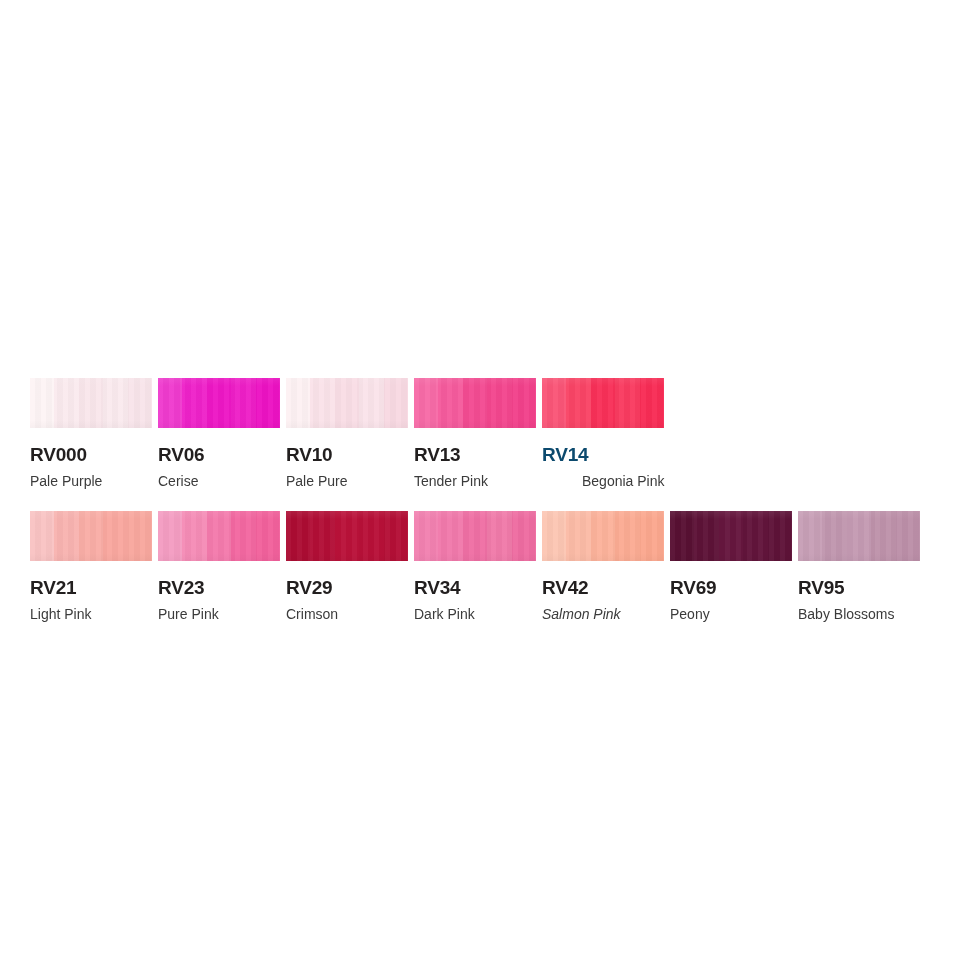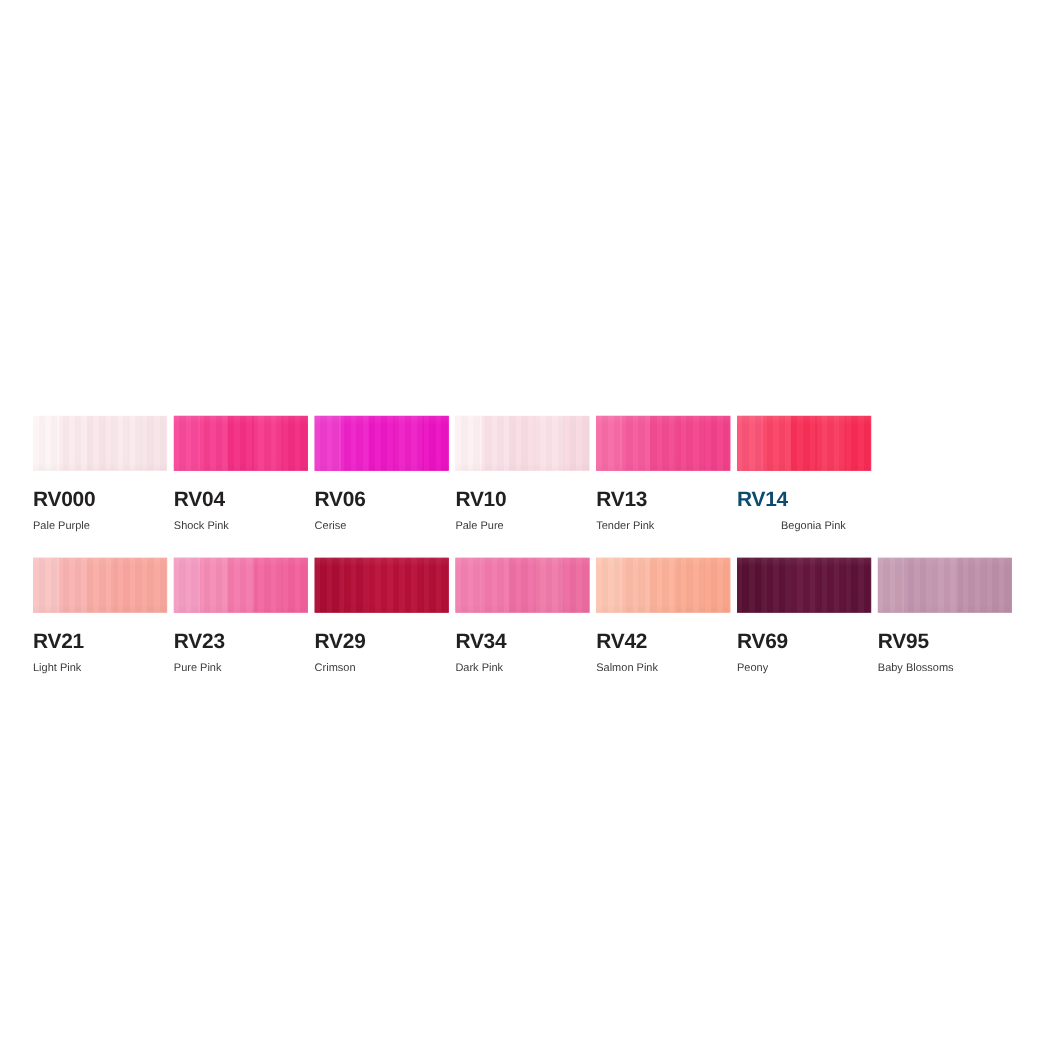--- a/index.html
+++ b/index.html
@@ -81,21 +81,21 @@
     font-size: 19px;
     font-weight: bold;
     color: #221f1f;
     letter-spacing: -0.2px;
     line-height: 1;
     margin-top: 17px;
     white-space: nowrap;
   }
 
   .swatch-name {
-    font-size: 10px;
+    font-size: 14px;
     font-weight: normal;
     color: #3b3b3b;
     line-height: 1;
     margin-top: 10px;
     white-space: nowrap;
   }
 </style>
 </head>
 <body style="background: rgb(255, 255, 255);">
 
@@ -110,35 +110,20 @@
             <i style="background: rgb(250, 234, 238);"></i>
             <i style="background: rgb(248, 228, 234);"></i>
           </div>
           <div class="chip-grain"></div>
           <div class="chip-vign"></div>
         </div>
         <div class="swatch-code" style="color: rgb(34, 31, 31);">RV000</div>
         <div class="swatch-name" style="color: rgb(59, 59, 59);">Pale Purple</div>
       </div>
       <div class="swatch-cell">
-        <div class="swatch-chip" style="background: rgb(246, 59, 142); width: 122px; height: 50px;">
-          <div class="chip-bands">
-            <i style="background: rgb(248, 73, 154);"></i>
-            <i style="background: rgb(246, 62, 144);"></i>
-            <i style="background: rgb(244, 47, 132);"></i>
-            <i style="background: rgb(246, 59, 141);"></i>
-            <i style="background: rgb(243, 45, 130);"></i>
-          </div>
-          <div class="chip-grain"></div>
-          <div class="chip-vign"></div>
-        </div>
-        <div class="swatch-code" style="color: rgb(34, 31, 31);">RV04</div>
-        <div class="swatch-name" style="color: rgb(59, 59, 59);">Shock Pink</div>
-      </div>
-      <div class="swatch-cell">
         <div class="swatch-chip" style="background: rgb(238, 32, 200); width: 122px; height: 50px;">
           <div class="chip-bands">
             <i style="background: rgb(239, 59, 206);"></i>
             <i style="background: rgb(238, 34, 201);"></i>
             <i style="background: rgb(237, 23, 197);"></i>
             <i style="background: rgb(238, 31, 199);"></i>
             <i style="background: rgb(236, 18, 195);"></i>
           </div>
           <div class="chip-grain"></div>
           <div class="chip-vign"></div>
@@ -259,21 +244,21 @@
             <i style="background: rgb(252, 198, 179);"></i>
             <i style="background: rgb(251, 187, 166);"></i>
             <i style="background: rgb(252, 178, 155);"></i>
             <i style="background: rgb(251, 171, 147);"></i>
             <i style="background: rgb(251, 167, 142);"></i>
           </div>
           <div class="chip-grain"></div>
           <div class="chip-vign"></div>
         </div>
         <div class="swatch-code" style="color: rgb(34, 31, 31);">RV42</div>
-        <div class="swatch-name" style="color: rgb(59, 59, 59);">Salmon Pink</div>
+        <div class="swatch-name" style="color: rgb(59, 59, 59); font-style: italic;">Salmon Pink</div>
       </div>
       <div class="swatch-cell">
         <div class="swatch-chip" style="background: rgb(95, 18, 57); width: 122px; height: 50px;">
           <div class="chip-bands">
             <i style="background: rgb(88, 16, 51);"></i>
             <i style="background: rgb(93, 18, 55);"></i>
             <i style="background: rgb(102, 22, 62);"></i>
             <i style="background: rgb(98, 20, 59);"></i>
             <i style="background: rgb(94, 18, 56);"></i>
           </div>

